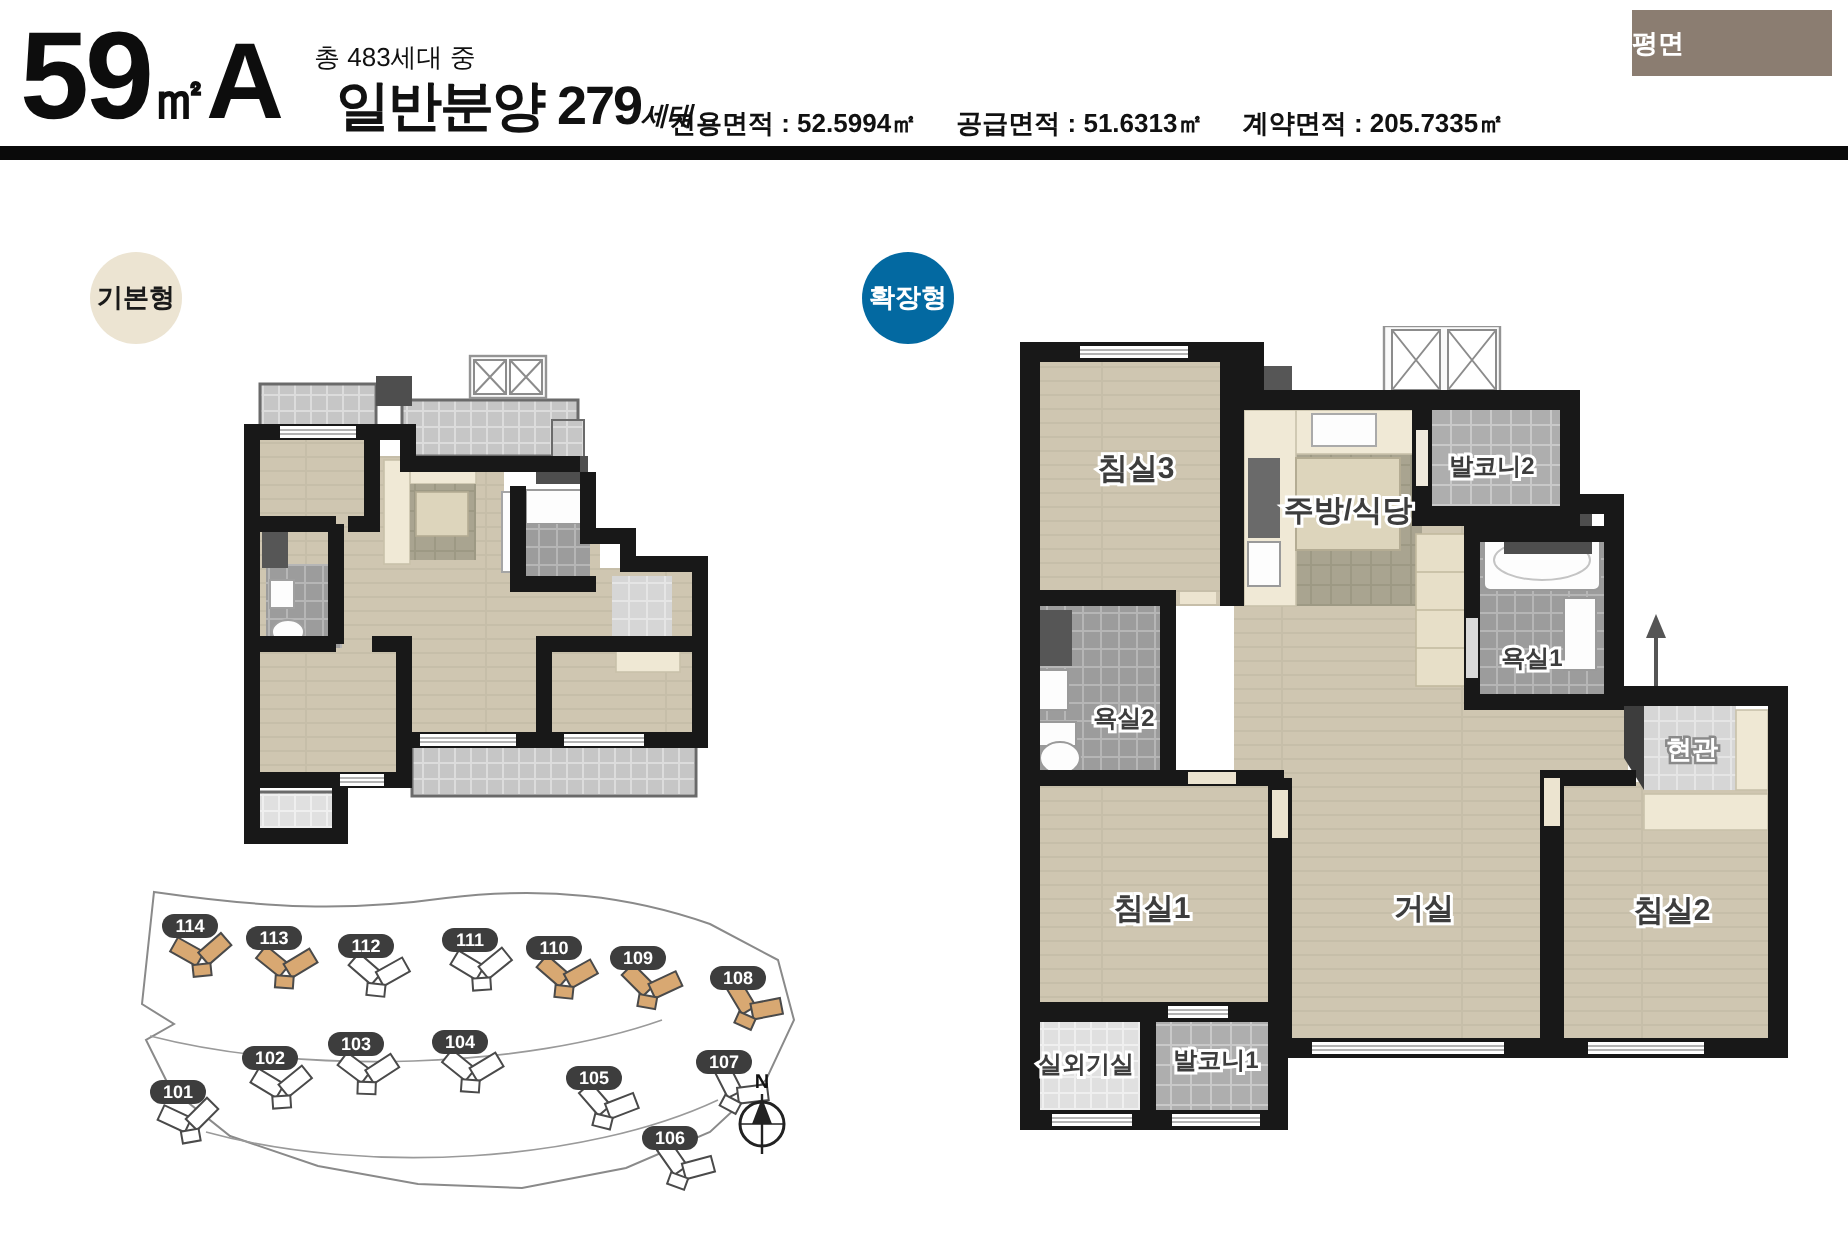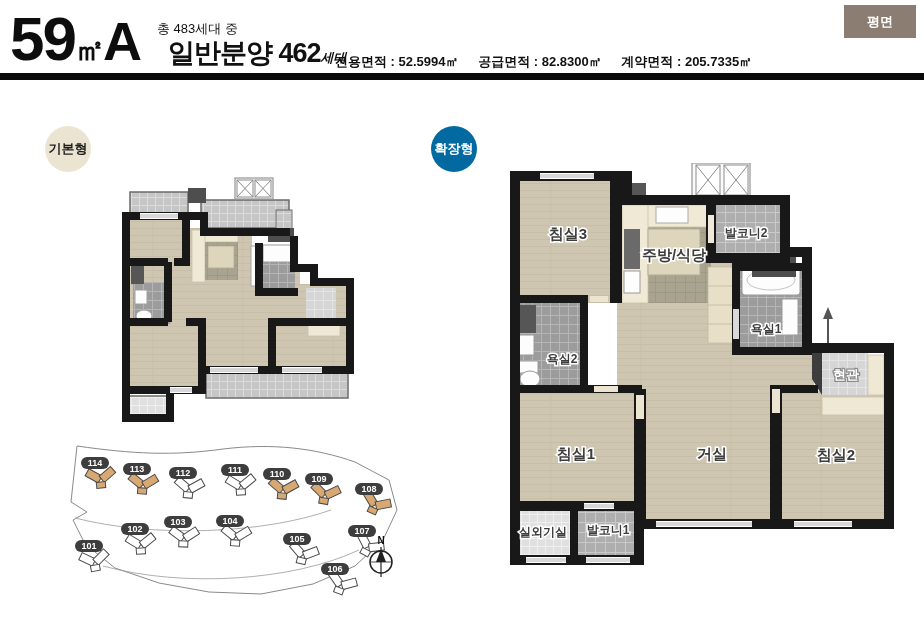--- a/index.html
+++ b/index.html
@@ -13,21 +13,21 @@
   .size-var{font-size:54px;}
   .tot-units{left:157px;top:20px;font-size:13px;font-weight:normal;}
   .gen-sale{left:168px;top:35px;font-weight:bold;white-space:nowrap;}
   .gen-sale-main{font-size:27px;letter-spacing:-1px;}
   .gen-sale-suf{font-size:13px;font-style:italic;}
   .area-info{left:335px;top:53px;font-size:13px;font-weight:bold;white-space:nowrap;}
   .area-info span{margin-right:16px;}
   .black-bar{left:0;top:73px;width:924px;height:7px;background:#0a0a0a;}
   
   .tabs{right:8px;top:5px;display:flex;gap:1px;}
-  .tab{width:72px;height:33px;line-height:33px;text-align:center;font-size:13px;font-weight:bold;cursor:pointer;}
+  .tab{width:100px;height:33px;line-height:33px;font-size:13px;font-weight:bold;cursor:pointer;}
   .tab-active{background:#8b7d71;color:#fff;}
   .tab-inactive{background:#ebebe9;color:#222;}
   
   .type-badge{width:46px;height:46px;border-radius:50%;text-align:center;line-height:46px;
               font-size:13px;font-weight:bold;}
   .badge-basic{left:45px;top:126px;background:#ece4d2;color:#1a1a1a;font-family:Liberation Serif, serif;}
   .badge-ext{left:431px;top:126px;background:#0369a1;color:#fff;}
   
   .rlabel{font:bold 15px "Liberation Sans",sans-serif;fill:#3d3d3d;stroke:#fff;stroke-width:3px;
           paint-order:stroke;text-anchor:middle;}
@@ -39,25 +39,25 @@
   .compass-n{font:bold 10px "Liberation Sans",sans-serif;fill:#111;text-anchor:middle;}
 </style>
 </head>
 <body>
 
 <div class="abs size-title">
   <span class="size-num">59</span><span class="size-unit">㎡</span><span class="size-var">A</span>
 </div>
 <div class="abs tot-units">총 483세대 중</div>
 <div class="abs gen-sale">
-  <span class="gen-sale-main">일반분양 462</span><span class="gen-sale-suf">세대</span>
+  <span class="gen-sale-main">일반분양 279</span><span class="gen-sale-suf">세대</span>
 </div>
 <div class="abs area-info">
   <span>전용면적 : 52.5994㎡</span>
-  <span>공급면적 : 82.8300㎡</span>
+  <span>공급면적 : 51.6313㎡</span>
   <span>계약면적 : 205.7335㎡</span>
 </div>
 <div class="abs black-bar"></div>
 
 <div class="abs tabs">
   <div class="tab tab-active">평면</div>
 </div>
 
 <div class="abs type-badge badge-basic">기본형</div>
 <div class="abs type-badge badge-ext">확장형</div>

